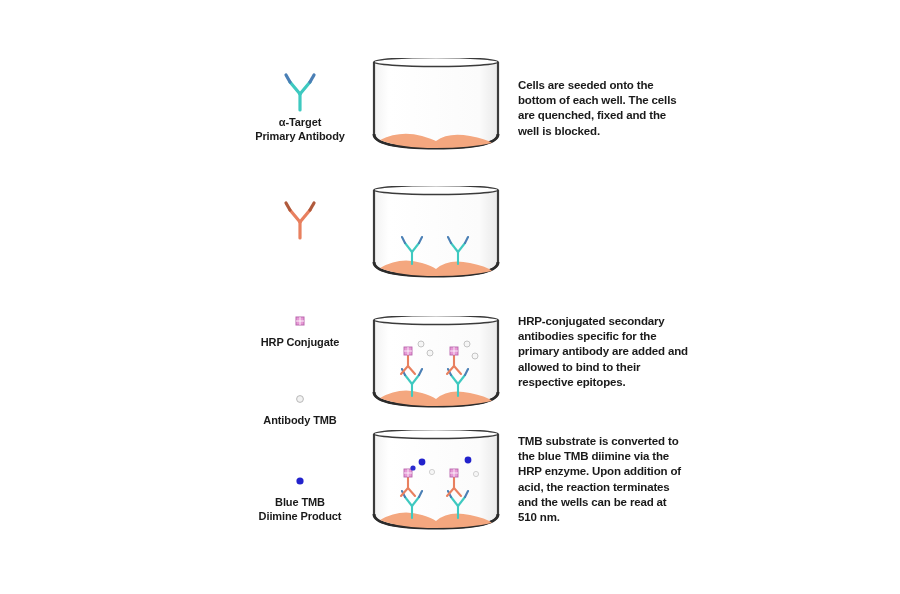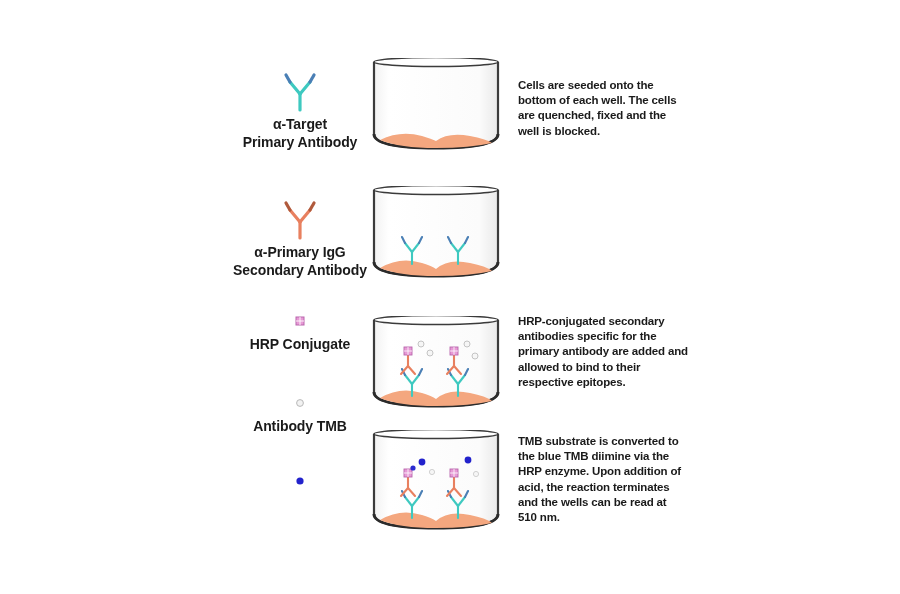--- a/index.html
+++ b/index.html
@@ -26,21 +26,21 @@
     width: 460px;
   }
   
   .legend {
     position: absolute;
     left: 0;
     width: 140px;
     text-align: center;
   }
   .legend-label {
-    font-size: 14px;
+    font-size: 11px;
     font-weight: bold;
     color: #1a1a1a;
     line-height: 1.25;
     letter-spacing: -0.1px;
   }
   .legend-art {
     height: 46px;
     display: flex;
     align-items: flex-end;
     justify-content: center;
@@ -128,22 +128,20 @@
             <path d="M22 40 L22 24"></path>
             <path d="M22 24 L12 12"></path>
             <path d="M22 24 L32 12"></path>
           </g>
           <g stroke="#b05a3c" stroke-width="3.2" fill="none" stroke-linecap="round">
             <path d="M12 12 L8 5"></path>
             <path d="M32 12 L36 5"></path>
           </g>
         </svg>
       </div>
-      <div class="legend-label" style="white-space:pre-line;">α-Primary IgG
-Secondary Antibody</div>
     </div>
 
     <div class="well">
       <svg class="well-svg" width="132" height="94" viewBox="0 0 132 94">
         <defs>
           <linearGradient id="wg2" x1="0" y1="0" x2="1" y2="0">
             <stop offset="0" stop-color="#f2f2f2"></stop>
             <stop offset="0.12" stop-color="#ffffff"></stop>
             <stop offset="0.85" stop-color="#fbfbfb"></stop>
             <stop offset="1" stop-color="#e9e9e9"></stop>
@@ -253,20 +251,22 @@
   </div>
 
   <div class="row" style="top:430px; height:120px;">
 
     <div class="legend" style="top:40px;">
       <div class="legend-art small">
         <svg width="14" height="14" viewBox="0 0 14 14">
           <circle cx="7" cy="7" r="3.6" fill="#2222cc"></circle>
         </svg>
       </div>
+      <div class="legend-label" style="white-space:pre-line;">Blue TMB
+Diimine Product</div>
     </div>
 
     <div class="well" style="top:0px;">
       <svg class="well-svg" width="132" height="102" viewBox="0 0 132 102">
         <defs>
           <linearGradient id="wg4" x1="0" y1="0" x2="1" y2="0">
             <stop offset="0" stop-color="#f2f2f2"></stop>
             <stop offset="0.12" stop-color="#ffffff"></stop>
             <stop offset="0.85" stop-color="#fbfbfb"></stop>
             <stop offset="1" stop-color="#e9e9e9"></stop>

